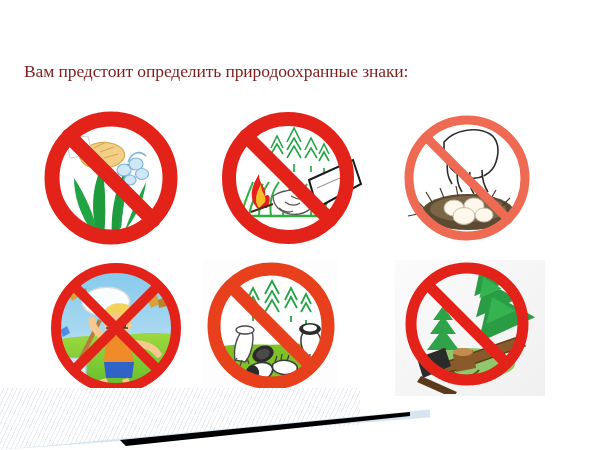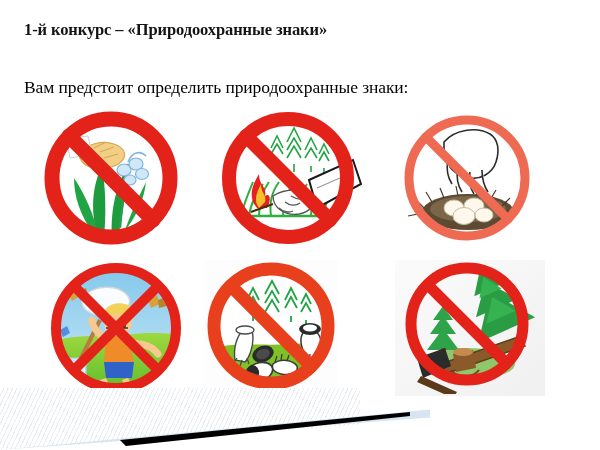--- a/index.html
+++ b/index.html
@@ -11,22 +11,22 @@
   .slide{position:absolute;inset:0;overflow:hidden;}
 
   
   .title{
     position:absolute;left:24px;top:20px;
     font-size:16.5px;font-weight:bold;color:#151515;
     letter-spacing:-0.1px;white-space:nowrap;
   }
   .subtitle{
     position:absolute;left:24px;top:61px;
-    font-size:17.5px;font-weight:normal;color:#000000;
-    letter-spacing:-0.1px;white-space:nowrap;margin-top:16px;
+    font-size:17.5px;font-weight:normal;color:#7f1d1d;
+    letter-spacing:-0.1px;white-space:nowrap;
   }
 
   
   .grid{position:absolute;left:0;top:100px;width:600px;height:300px;}
   .cell{position:absolute;}
   .card{position:absolute;inset:0;background:#fdfdfd;}
   .art{position:absolute;inset:0;}
 
   
   .footer{position:absolute;left:0;bottom:0;width:600px;height:62px;}
@@ -49,21 +49,20 @@
     position:absolute;left:0px;bottom:0px;width:400px;height:40px;
     background:#ffffff;
     clip-path:polygon(0% 100%,100% 30%,100% 100%);
   }
 </style>
 </head>
 <body style="background: rgb(255, 255, 255);">
 
 <div class="slide">
 
-  <div class="title">1-й конкурс – «Природоохранные знаки»</div>
   <div class="subtitle">Вам предстоит определить  природоохранные знаки:</div>
 
   <div class="grid">
 
     <div class="cell" style="left:36px;top:8px;width:150px;height:140px;">
       <div class="art">
         <svg viewBox="0 0 150 140" width="150" height="140">
 
           <path d="M62 130 C54 104 56 78 66 58 C70 82 70 108 68 130 Z" fill="#1e9b3c"></path>
           <path d="M76 130 C74 104 80 76 92 58 C90 86 86 110 82 130 Z" fill="#1e9b3c"></path>

